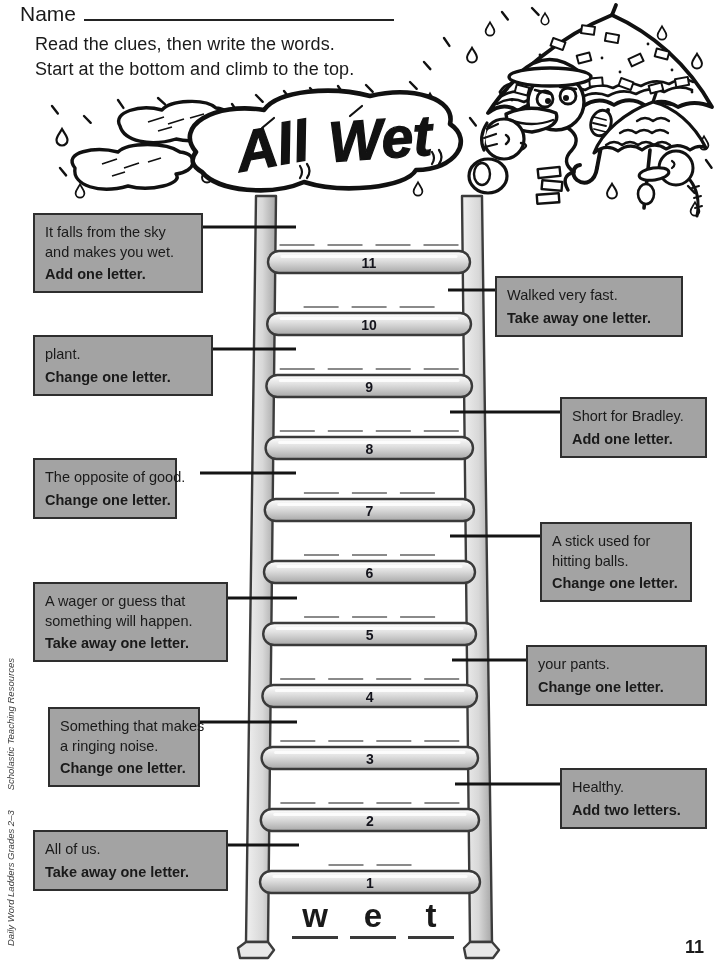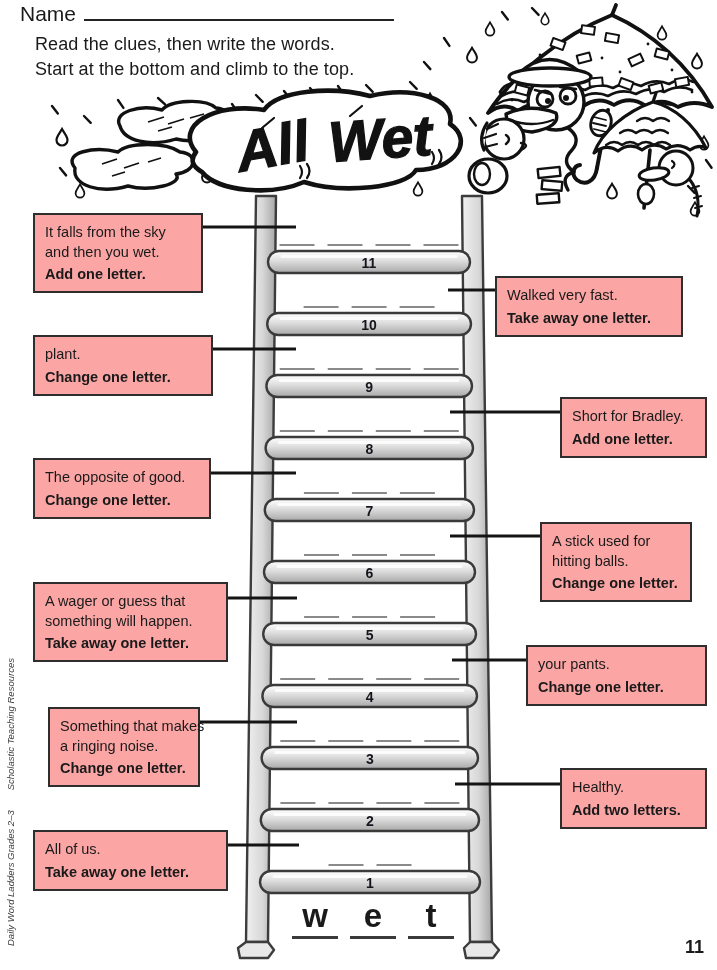--- a/index.html
+++ b/index.html
@@ -9,21 +9,21 @@
     font-family:"Liberation Sans",sans-serif;
   }
   .layer{position:absolute;left:0;top:0;pointer-events:none}
   
   #name-row{position:absolute;left:20px;top:2px;font-size:21px;z-index:6}
   #name-row .name-line{display:inline-block;width:310px;border-bottom:2px solid #232323;height:15px;margin-left:8px;vertical-align:baseline}
   .instr{position:absolute;left:35px;font-size:18px;letter-spacing:.1px;z-index:6}
   #instr-1{top:34px}
   #instr-2{top:59px}
   
-  .clue-box{position:absolute;background:#fca5a5;border:2px solid #2e2e2e;padding:8px 10px 9px 10px;z-index:7;box-sizing:border-box}
+  .clue-box{position:absolute;background:#a3a3a3;border:2px solid #2e2e2e;padding:8px 10px 9px 10px;z-index:7;box-sizing:border-box}
   .clue-line{font-size:14.5px;line-height:1.35;white-space:nowrap}
   .clue-action{font-size:14.5px;font-weight:bold;margin-top:4px;white-space:nowrap}
   
   #wet-row{position:absolute;left:292px;top:899px;display:flex;gap:12px;z-index:6}
   .wet-unit{width:46px;text-align:center}
   .wet-letter{font-size:33px;font-weight:bold;line-height:1.0;display:block}
   .wet-underline{height:2.5px;background:#3a3a3a;margin-top:4px}
   
   #page-number{position:absolute;right:13px;top:937px;font-size:18px;font-weight:bold;z-index:6}
   #sidebar-credit{
@@ -337,28 +337,28 @@
 </svg>
 
 <div id="name-row">
   <span>Name</span><span class="name-line"></span>
 </div>
 <div class="instr" id="instr-1">Read the clues, then write the words.</div>
 <div class="instr" id="instr-2">Start at the bottom and climb to the top.</div>
 
 <div class="clue-box" style="left:33px;top:213px;width:170px">
   <div class="clue-line">It falls from the sky</div>
-  <div class="clue-line">and then you wet.</div>
+  <div class="clue-line">and makes you wet.</div>
   <div class="clue-action">Add one letter.</div>
 </div>
 <div class="clue-box" style="left:33px;top:335px;width:180px">
   <div class="clue-line">plant.</div>
   <div class="clue-action">Change one letter.</div>
 </div>
-<div class="clue-box" style="left:33px;top:458px;width:178px">
+<div class="clue-box" style="left:33px;top:458px;width:144px">
   <div class="clue-line">The opposite of good.</div>
   <div class="clue-line"></div>
   <div class="clue-action">Change one letter.</div>
 </div>
 <div class="clue-box" style="left:33px;top:582px;width:195px">
   <div class="clue-line">A wager or guess that</div>
   <div class="clue-line">something will happen.</div>
   <div class="clue-action">Take away one letter.</div>
 </div>
 <div class="clue-box" style="left:48px;top:707px;width:152px">

